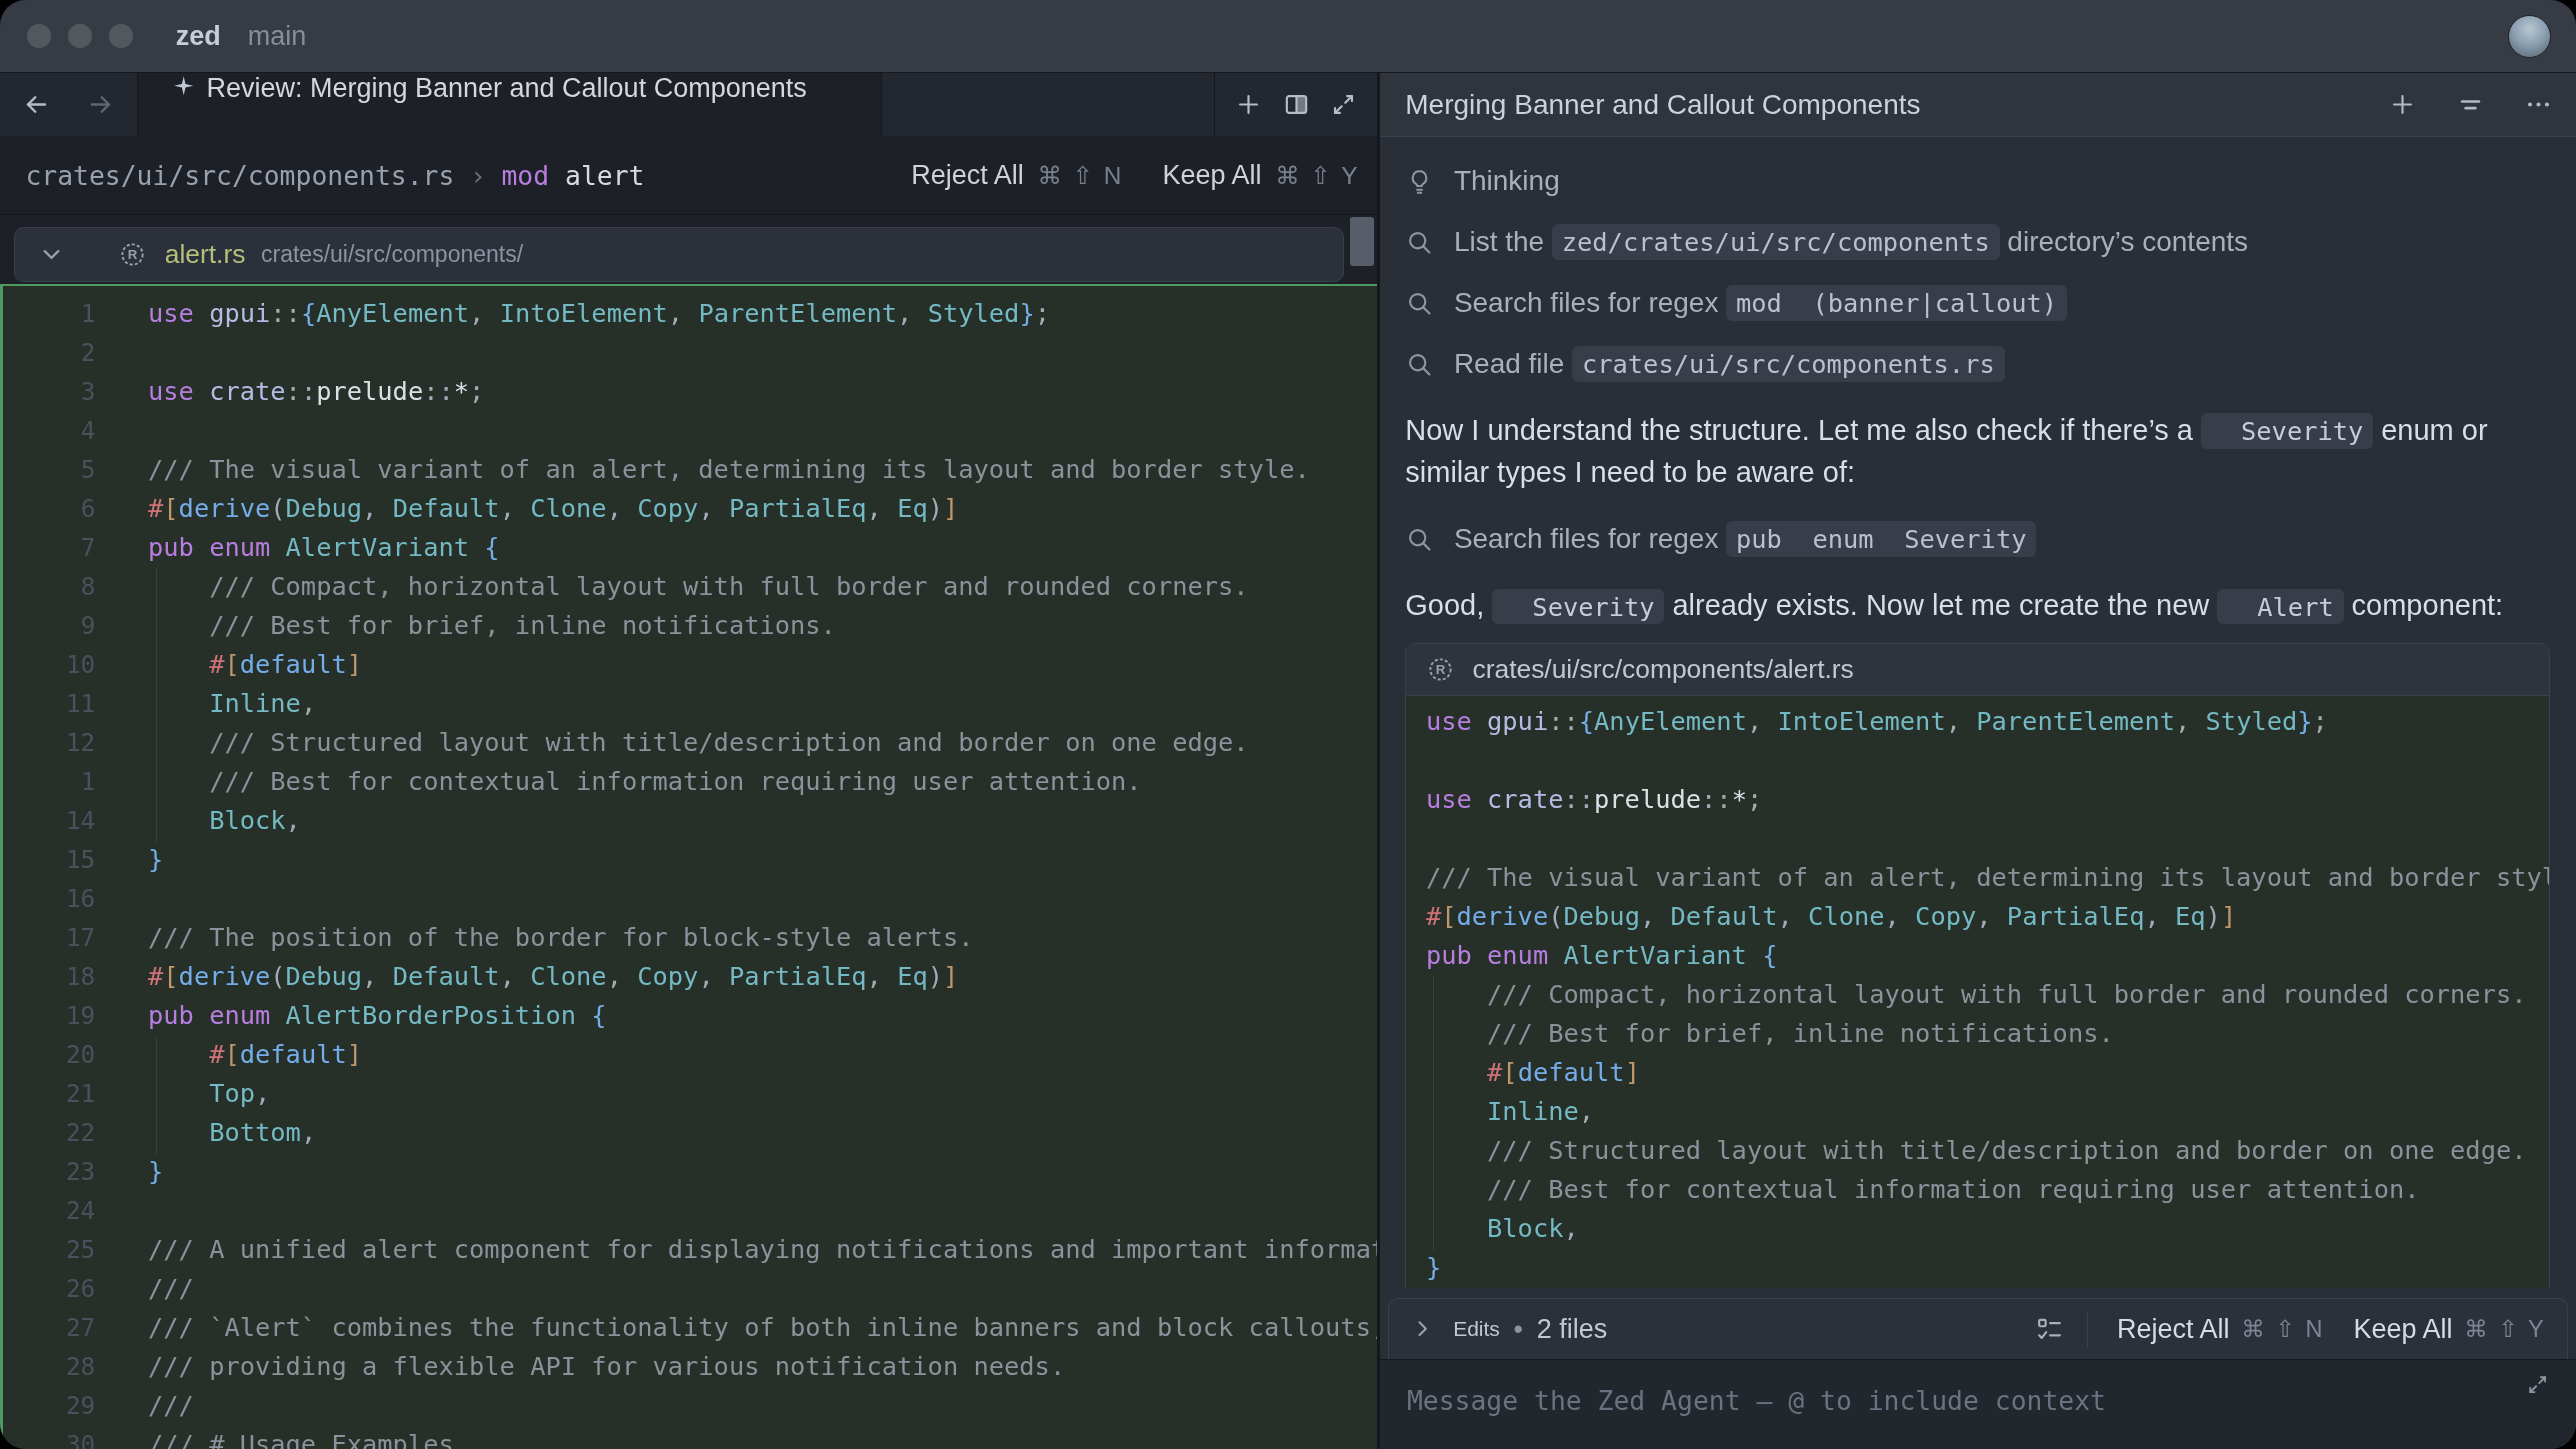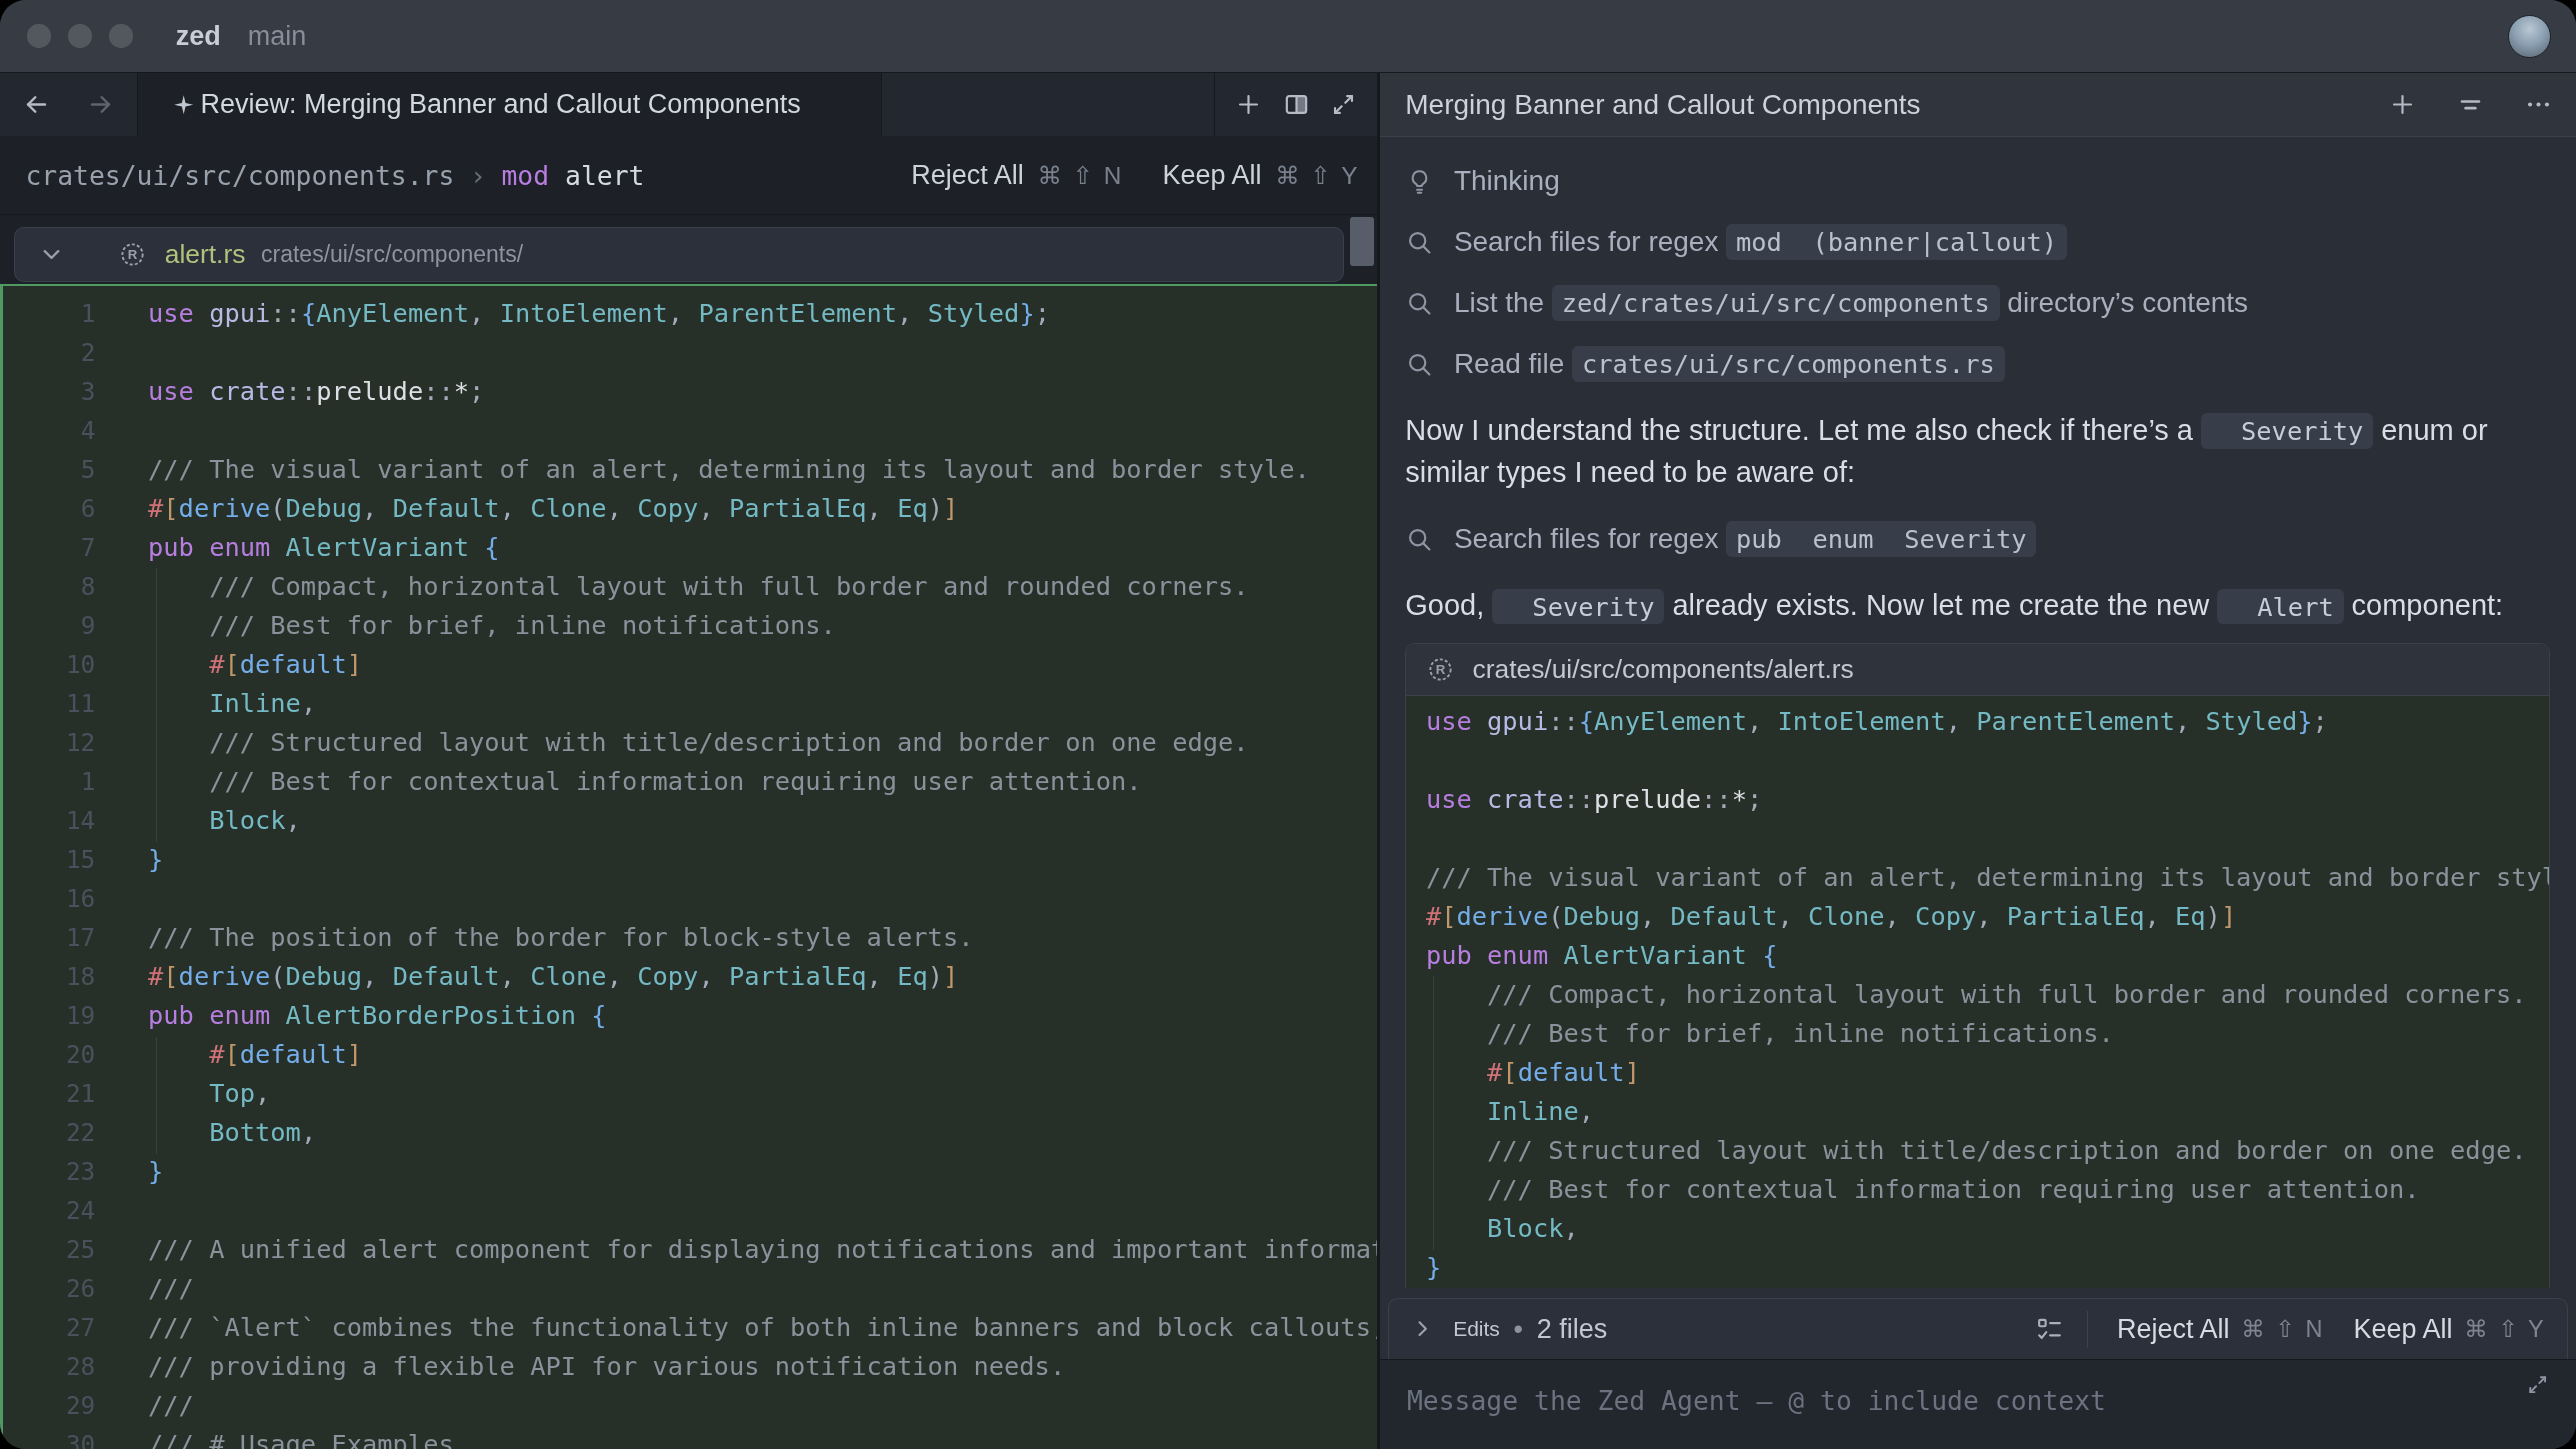--- a/index.html
+++ b/index.html
@@ -19,21 +19,21 @@
   .main{flex:1;display:flex;min-height:0;}
   .left{flex:0 0 1377px;width:1377px;display:flex;flex-direction:column;min-width:0;}
   .divider-v{width:2.9px;background:var(--ui-darkline);}
   .right{flex:1;display:flex;flex-direction:column;background:var(--ui-panel);min-width:0;}
 
   
   .tabbar{flex:0 0 63px;background:var(--ui-tabbar);display:flex;align-items:stretch;}
   .nav{width:137px;display:flex;align-items:center;justify-content:center;gap:35px;border-right:1px solid var(--ui-darkline);}
   .nav-back{color:#b6bcc6;display:flex;}
   .nav-fwd{color:#5f6670;display:flex;}
-  .tab{width:710px;background:var(--ui-active);display:flex;align-items:center;gap:4px;padding-left:33px;border-right:1px solid var(--ui-darkline);}
+  .tab{width:710px;background:var(--ui-active);display:flex;gap:10px;padding-left:33px;border-right:1px solid var(--ui-darkline);}
   .tab-sparkle{color:#c0c6d0;display:flex;}
   .tab-title{font-size:27px;color:#d3d8e0;white-space:nowrap;}
   .tab-fill{flex:1;border-right:1px solid var(--ui-darkline);}
   .tab-actions{width:162px;display:flex;align-items:center;justify-content:space-evenly;color:#b6bcc6;}
   .icon-btn{display:flex;align-items:center;justify-content:center;}
 
   
   .toolbar{flex:0 0 78px;background:var(--ui-active);display:flex;align-items:center;padding:0 17.6px 0 25.4px;}
   .crumb{font-family:"DejaVu Sans Mono",monospace;font-size:26.4px;display:flex;gap:15.6px;align-items:center;white-space:nowrap;}
   .crumb-path{color:#99a1ad;}
@@ -282,30 +282,30 @@
               </span>
               <span class="tool-text">Thinking</span>
             </div>
             <div class="tool-row">
               <span class="ticon">
                 <svg width="29" height="29" viewBox="0 0 24 24">
                   <circle cx="10.5" cy="10.5" r="6.3" fill="none" stroke="currentColor" stroke-width="1.8"></circle>
                   <line x1="15.2" y1="15.2" x2="20.2" y2="20.2" stroke="currentColor" stroke-width="1.8" stroke-linecap="round"></line>
                 </svg>
               </span>
-              <span class="tool-text">Search files for regex <code class="chip">mod  (banner|callout)</code></span>
+              <span class="tool-text">List the <code class="chip">zed/crates/ui/src/components</code> directory’s contents</span>
             </div>
             <div class="tool-row">
               <span class="ticon">
                 <svg width="29" height="29" viewBox="0 0 24 24">
                   <circle cx="10.5" cy="10.5" r="6.3" fill="none" stroke="currentColor" stroke-width="1.8"></circle>
                   <line x1="15.2" y1="15.2" x2="20.2" y2="20.2" stroke="currentColor" stroke-width="1.8" stroke-linecap="round"></line>
                 </svg>
               </span>
-              <span class="tool-text">List the <code class="chip">zed/crates/ui/src/components</code> directory’s contents</span>
+              <span class="tool-text">Search files for regex <code class="chip">mod  (banner|callout)</code></span>
             </div>
             <div class="tool-row">
               <span class="ticon">
                 <svg width="29" height="29" viewBox="0 0 24 24">
                   <circle cx="10.5" cy="10.5" r="6.3" fill="none" stroke="currentColor" stroke-width="1.8"></circle>
                   <line x1="15.2" y1="15.2" x2="20.2" y2="20.2" stroke="currentColor" stroke-width="1.8" stroke-linecap="round"></line>
                 </svg>
               </span>
               <span class="tool-text">Read file <code class="chip">crates/ui/src/components.rs</code></span>
             </div>

